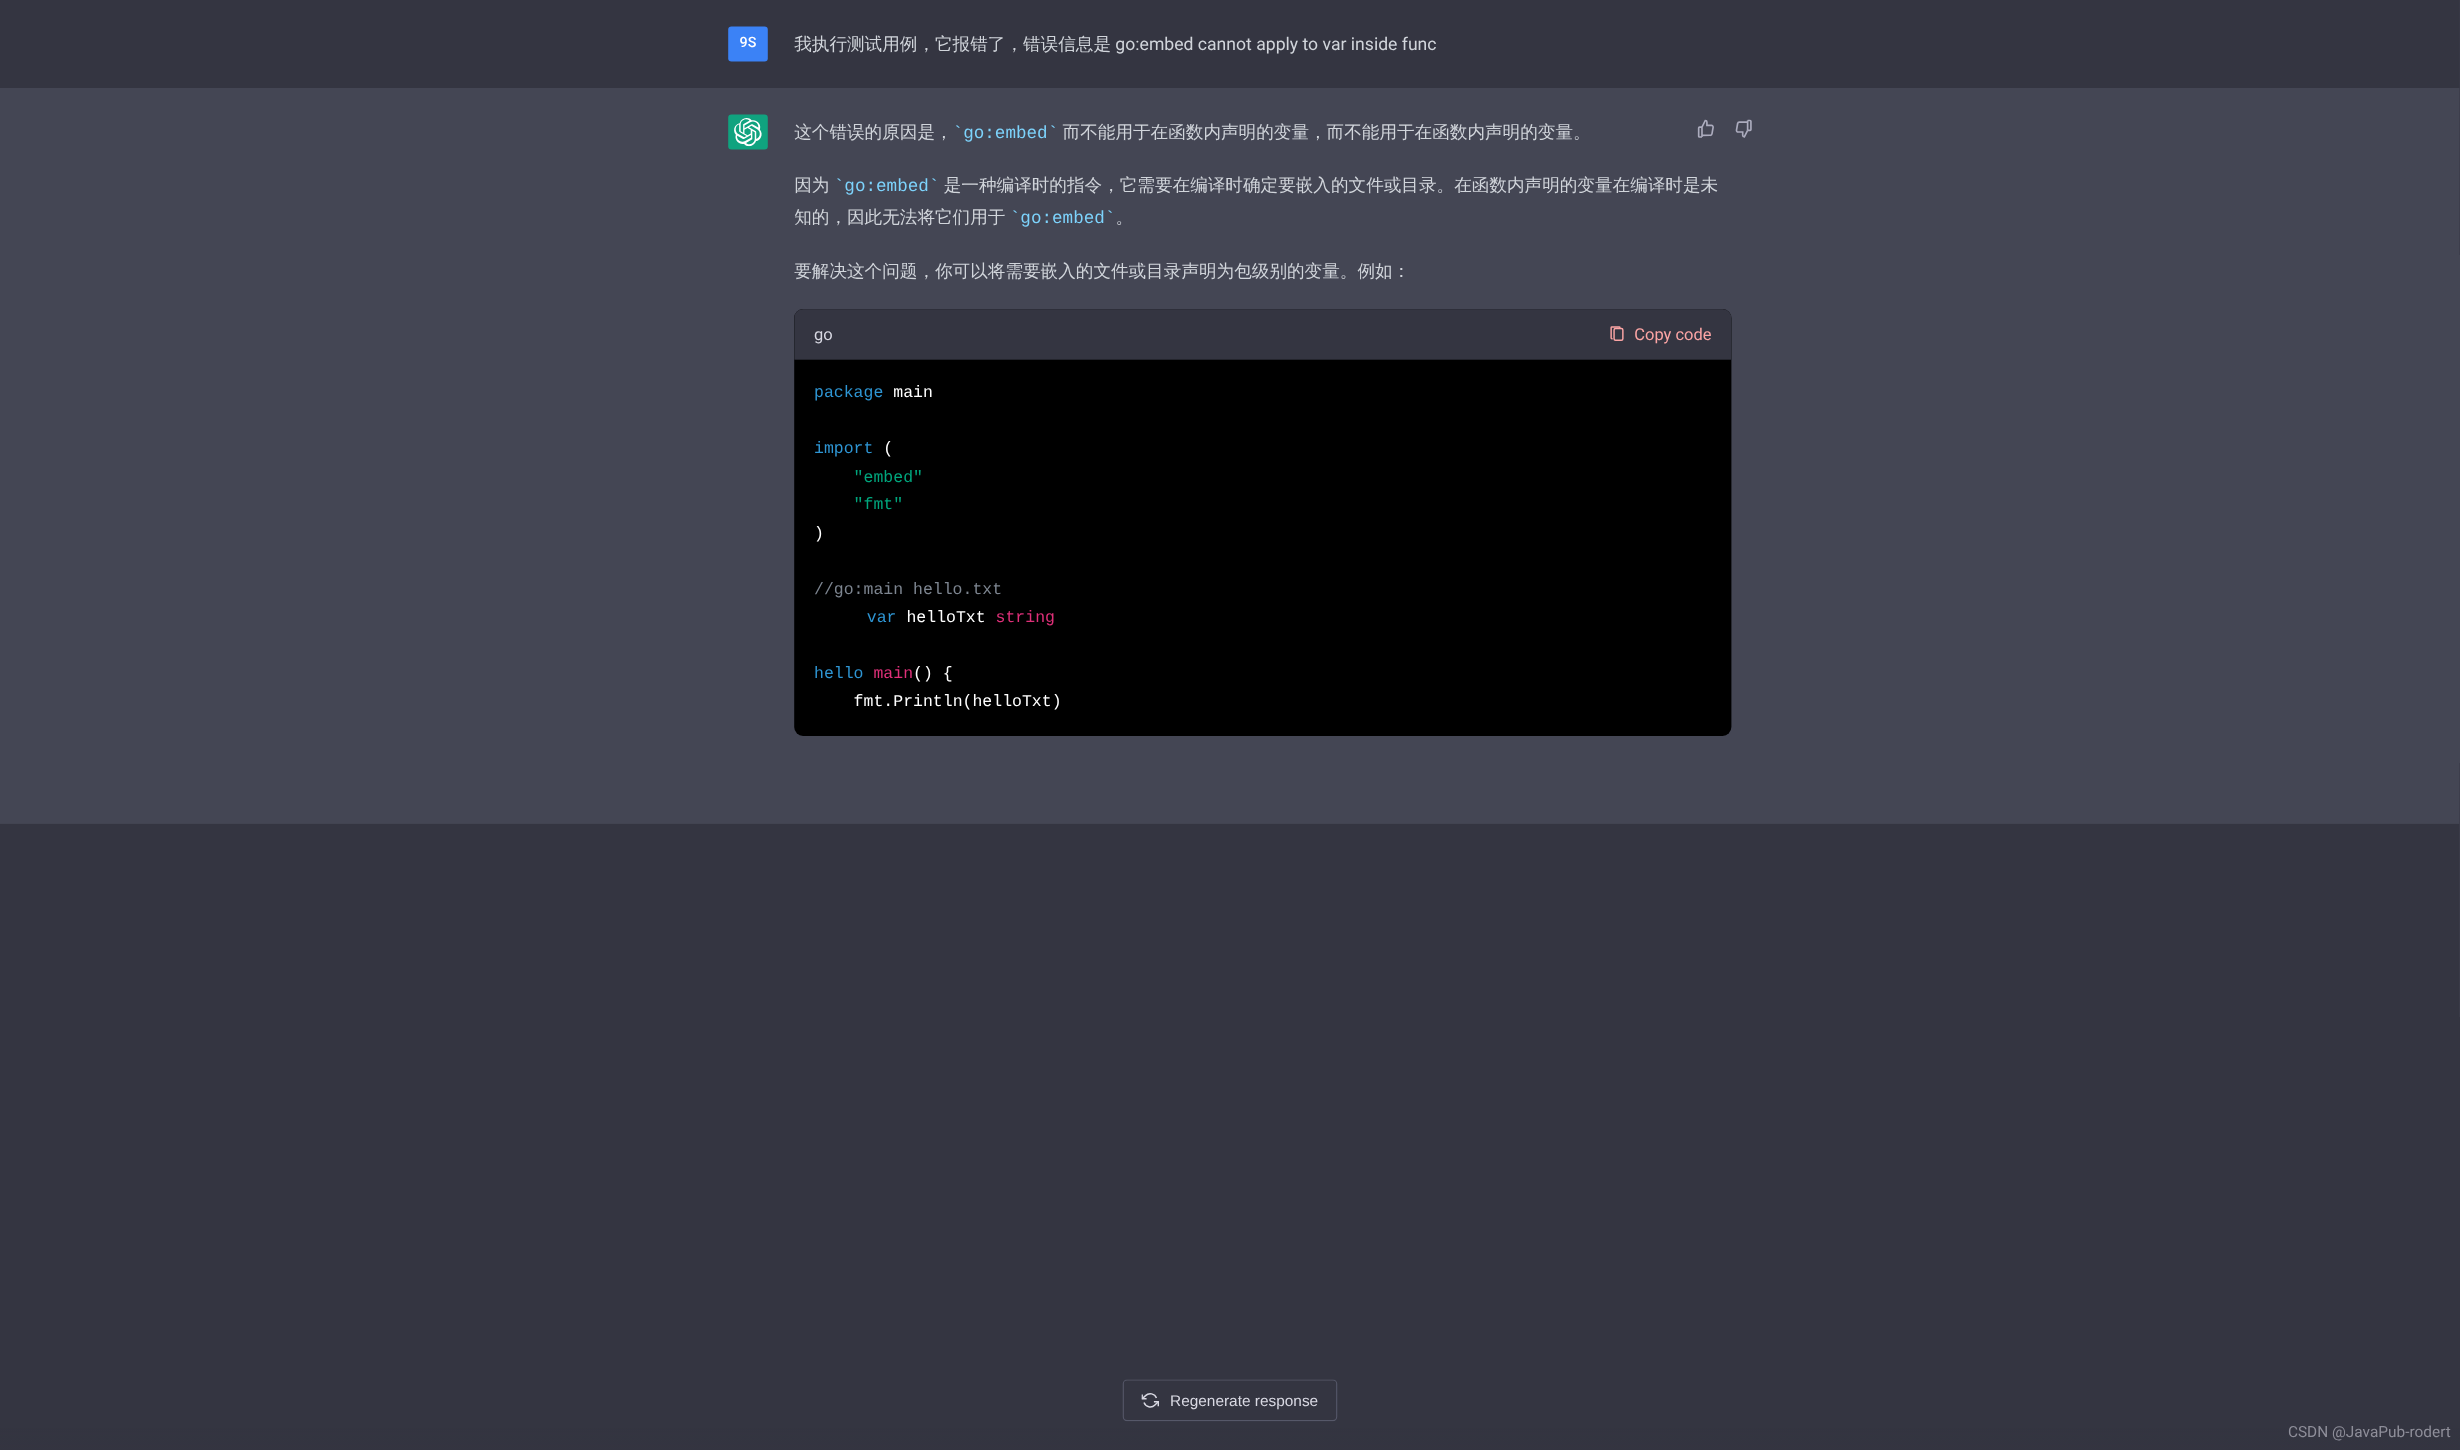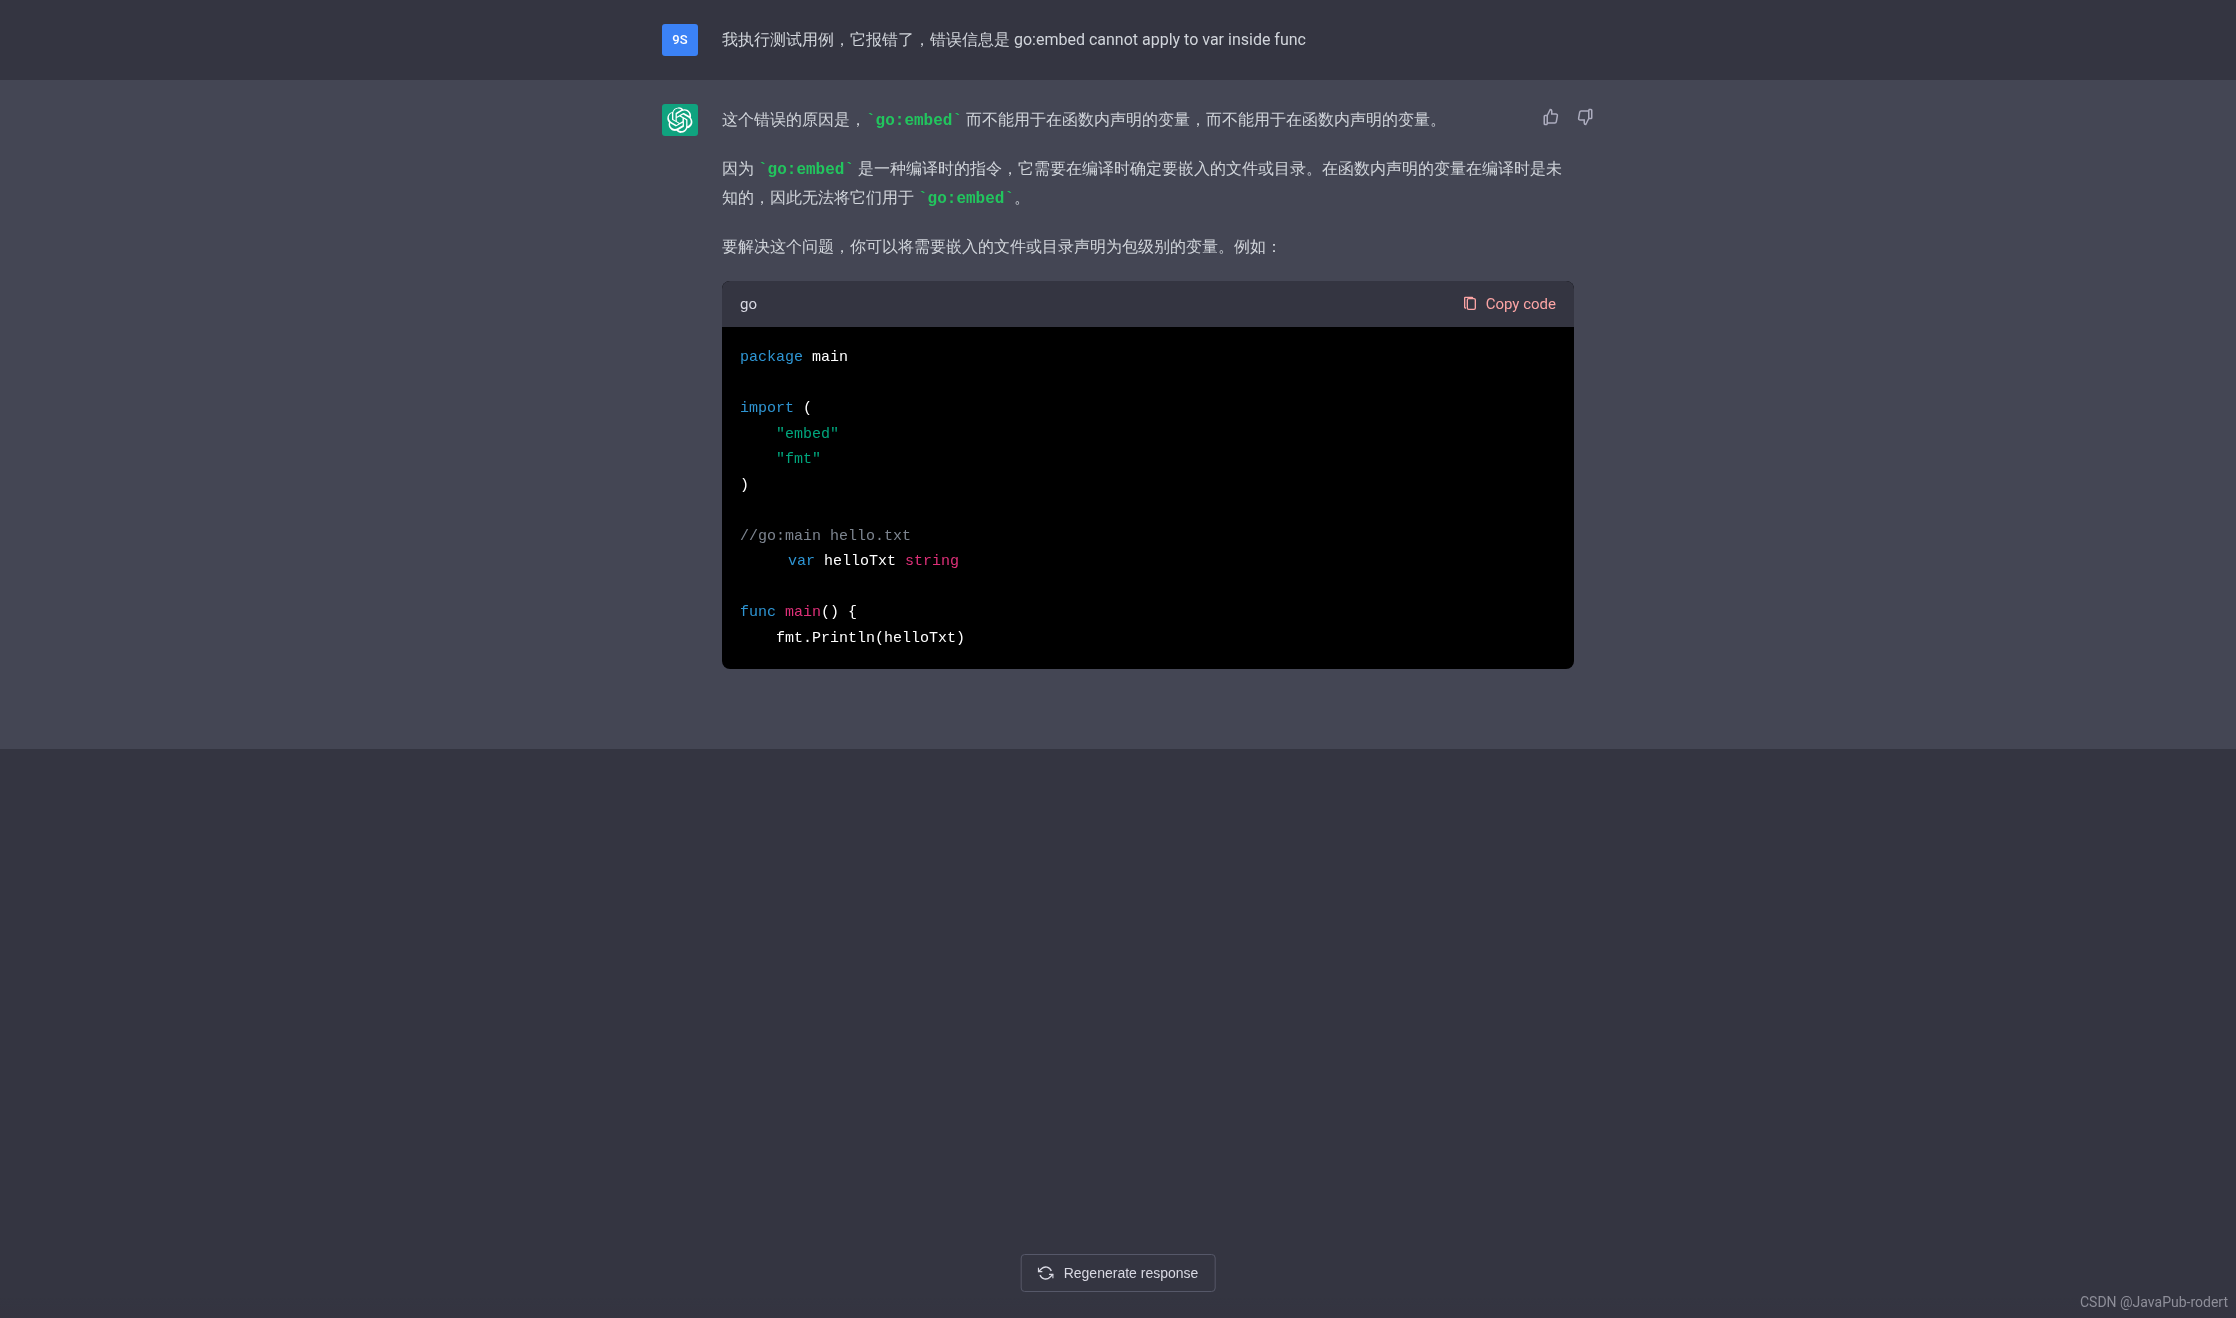--- a/index.html
+++ b/index.html
@@ -74,22 +74,22 @@
     .message-content p {
       margin-bottom: 20px;
     }
     
     .message-content p:last-of-type {
       margin-bottom: 0;
     }
     
     .inline-code {
       font-family: "SFMono-Regular", Consolas, "Liberation Mono", Menlo, monospace;
-      font-weight: 700;
-      color: #22c55e;
+      font-weight: 400;
+      color: #7dd3fc;
     }
     
     .feedback-buttons {
       position: absolute;
       right: 0px;
       top: 0px;
       display: flex;
       gap: 8px;
     }
     
@@ -247,21 +247,21 @@
         <div class="code-body"><span class="tok-keyword">package</span> <span class="tok-ident">main</span>
 
 <span class="tok-import">import</span> <span class="tok-punct">(</span>
     <span class="tok-string">"embed"</span>
     <span class="tok-string">"fmt"</span>
 <span class="tok-punct">)</span>
 
 <span class="tok-comment">//go:main hello.txt</span>
 <span class="tok-var">var</span> <span class="tok-ident">helloTxt</span> <span class="tok-type">string</span>
 
-<span class="tok-func">func</span> <span class="tok-funcname">main</span><span class="tok-punct">()</span> <span class="tok-punct">{</span>
+<span class="tok-func">hello</span> <span class="tok-funcname">main</span><span class="tok-punct">()</span> <span class="tok-punct">{</span>
     <span class="tok-ident">fmt.Println(helloTxt)</span></div>
       </div>
     </div>
 
     <div class="feedback-buttons">
       <div class="feedback-btn">
         <svg viewBox="0 0 24 24" fill="none" stroke="currentColor" stroke-width="2">
           <path d="M7 10v12M7 10l4-8a2 2 0 0 1 2 2v4h5.5a2 2 0 0 1 2 2.3l-1.4 8a2 2 0 0 1-2 1.7H7"></path>
           <path d="M7 10H4a1 1 0 0 0-1 1v10a1 1 0 0 0 1 1h3"></path>
         </svg>

